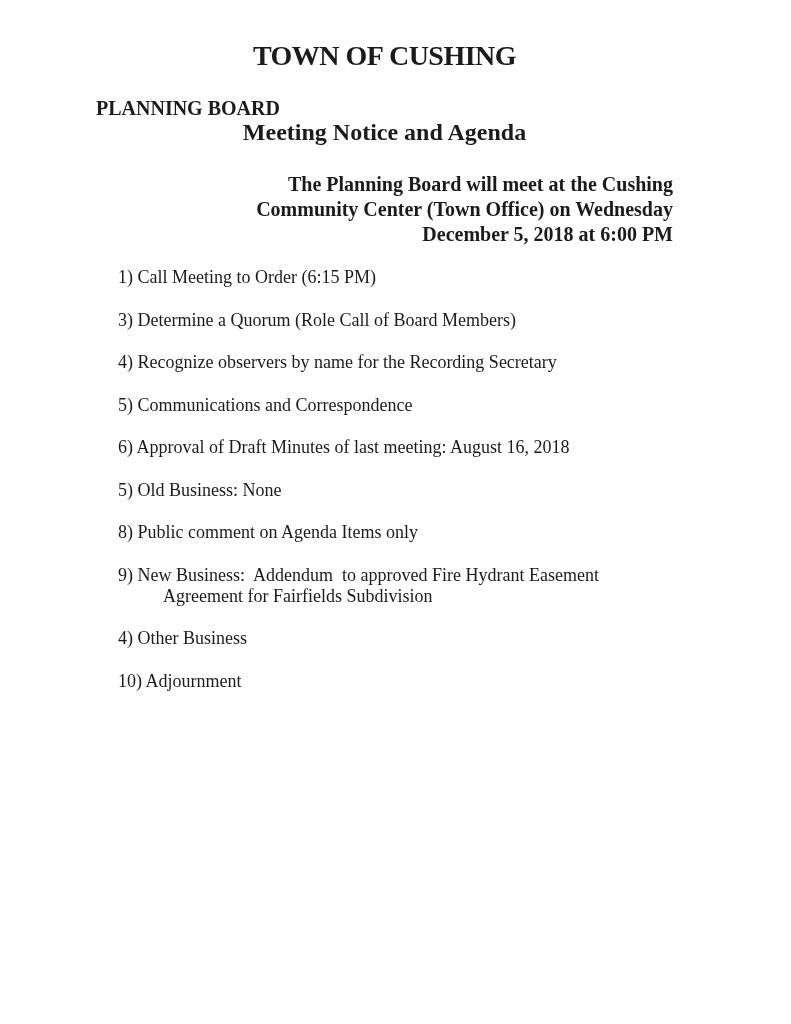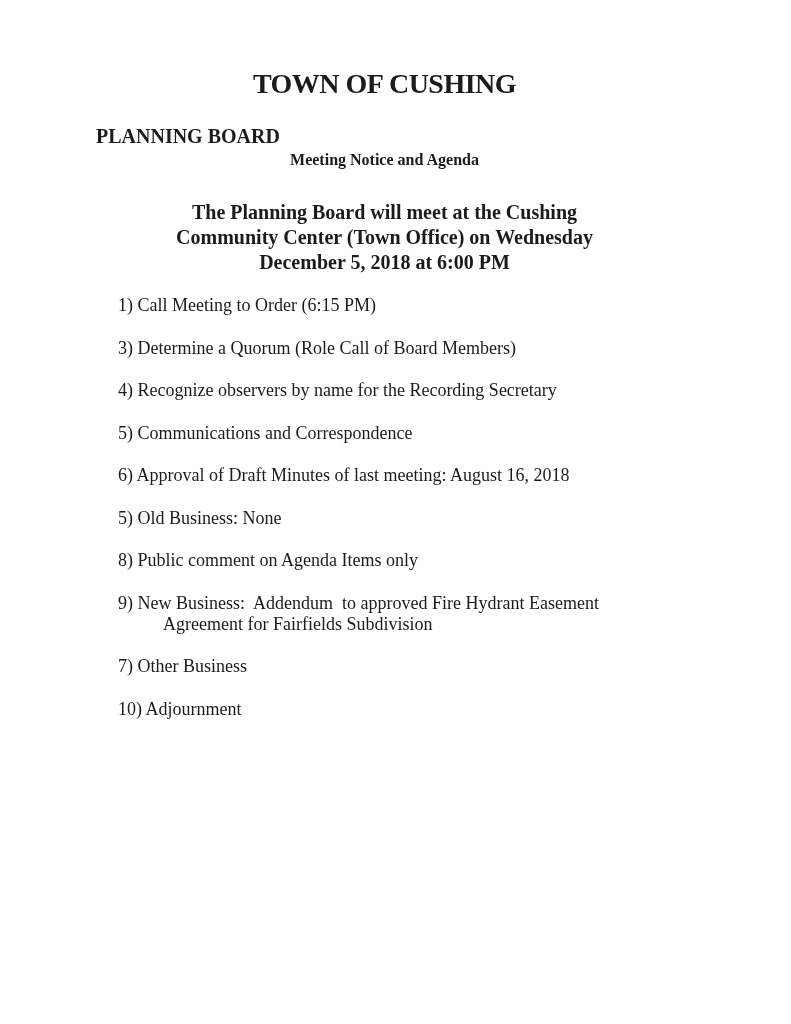--- a/index.html
+++ b/index.html
@@ -18,46 +18,46 @@
     position: relative;
     width: 791px;
     height: 1024px;
     background: #ffffff;
   }
   .content {
     position: absolute;
     left: 96px;
     top: 0;
     width: 577px;
-    padding-top: 66px;
+    padding-top: 38px;
     box-sizing: border-box;
   }
   .doc-title {
     text-align: center;
     font-size: 28px;
     line-height: 36px;
     font-weight: bold;
     letter-spacing: -0.5px;
     margin: 0;
   }
   .doc-subtitle {
     font-size: 20px;
     line-height: 24px;
     font-weight: bold;
     margin: 22px 0 0 0;
   }
   .doc-subtitle-2 {
     text-align: center;
-    font-size: 16px;
+    font-size: 24px;
     line-height: 24px;
     font-weight: bold;
     margin: 0;
   }
   .meeting-notice {
-    text-align: center;
+    text-align: right;
     font-size: 20px;
     line-height: 25px;
     font-weight: bold;
     margin: 28px 0 0 0;
     white-space: pre-line;
   }
   .agenda {
     margin-top: 20px;
     padding-left: 22px;
   }
@@ -87,18 +87,18 @@
     <div class="agenda">
       <div class="agenda-item">1) Call Meeting to Order (6:15 PM)</div>
       <div class="agenda-item">3) Determine a Quorum (Role Call of Board Members)</div>
       <div class="agenda-item">4) Recognize observers by name for the Recording Secretary</div>
       <div class="agenda-item">5) Communications and Correspondence</div>
       <div class="agenda-item">6) Approval of Draft Minutes of last meeting: August 16, 2018</div>
       <div class="agenda-item">5) Old Business: None</div>
       <div class="agenda-item">8) Public comment on Agenda Items only</div>
       <div class="agenda-item">9) New Business:  Addendum  to approved Fire Hydrant Easement
           Agreement for Fairfields Subdivision</div>
-      <div class="agenda-item">7) Other Business</div>
+      <div class="agenda-item">4) Other Business</div>
       <div class="agenda-item">10) Adjournment</div>
     </div>
 
   </div>
 </div>
 
 </body></html>

